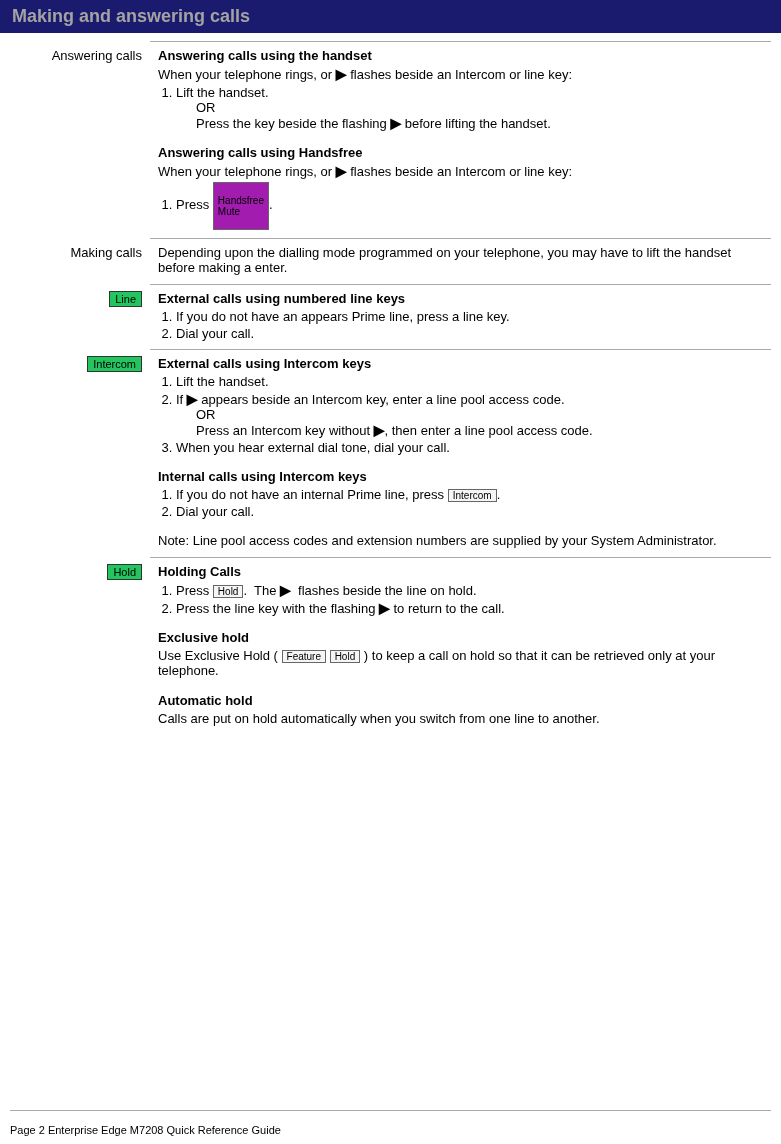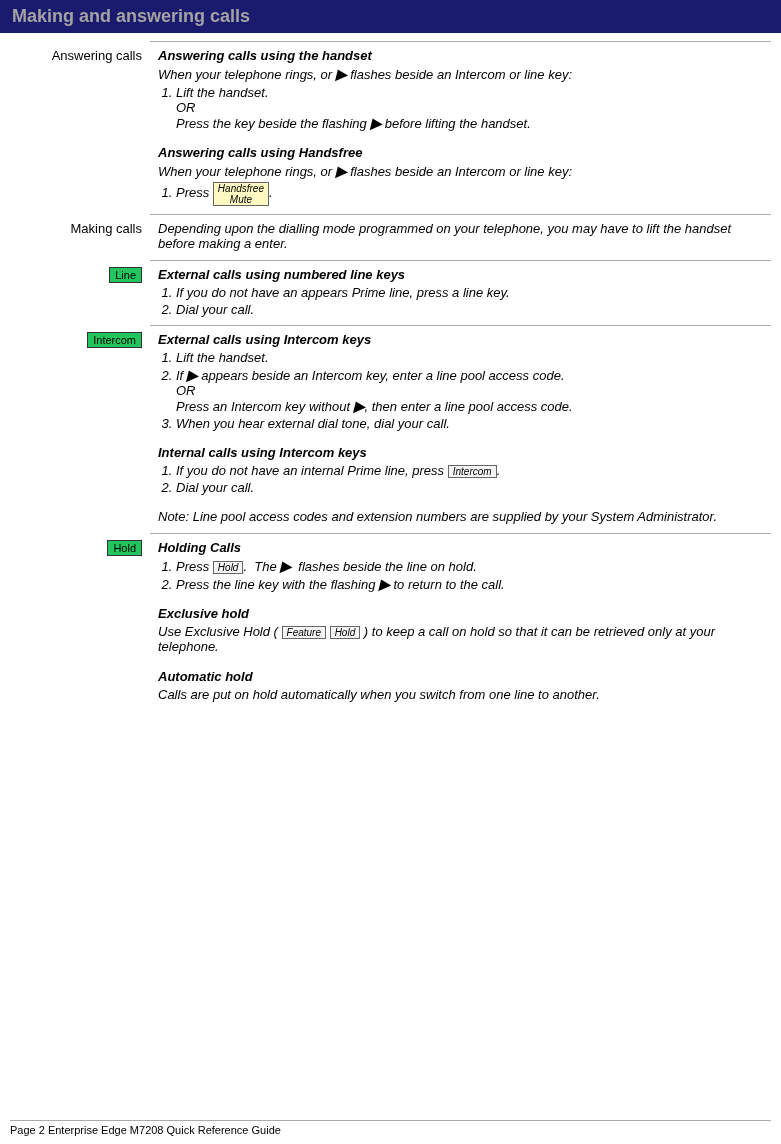--- a/index.html
+++ b/index.html
@@ -33,68 +33,67 @@
     td.label-col {
       width: 140px;
       font-weight: normal;
       padding-top: 6px;
       text-align: right;
     }
     td.content-col {
       border-top: 1px solid #aaa;
       padding-top: 6px;
       padding-bottom: 6px;
-      font-style: italic;
     }
     .section-label {
       font-size: 13px;
       font-weight: normal;
     }
     .key-box-small {
       display: inline-block;
       border: 1px solid #666;
       padding: 0 4px;
       font-size: 10px;
       background: #f5f5f5;
       vertical-align: middle;
       white-space: nowrap;
       text-align: center;
     }
     .key-box-two {
       display: inline-block;
       border: 1px solid #666;
-      padding: 0 4px;
+      padding: 12px 4px;
       font-size: 10px;
-      background: #fef9c3;
+      background: #a21caf;
       vertical-align: middle;
       white-space: nowrap;
-      text-align: center;
       line-height: 1.1;
     }
     .arrow {
       font-size: 14px;
       font-weight: bold;
     }
     ol {
       margin-left: 18px;
     }
     ol li {
       margin-bottom: 2px;
     }
     .indent {
+      margin-left: 20px;
     }
     .footer {
       position: absolute;
       bottom: 8px;
       left: 10px;
       font-size: 11px;
       color: #000;
       border-top: 1px solid #aaa;
       width: calc(100% - 20px);
-      padding-top: 3px;
+      padding-top: 13px;
     }
     .no-border td.content-col {
       border-top: none;
     }
     .sub-label {
       display: inline-block;
       border: 1px solid #333;
       padding: 1px 5px;
       font-size: 11px;
       background: #22c55e;

